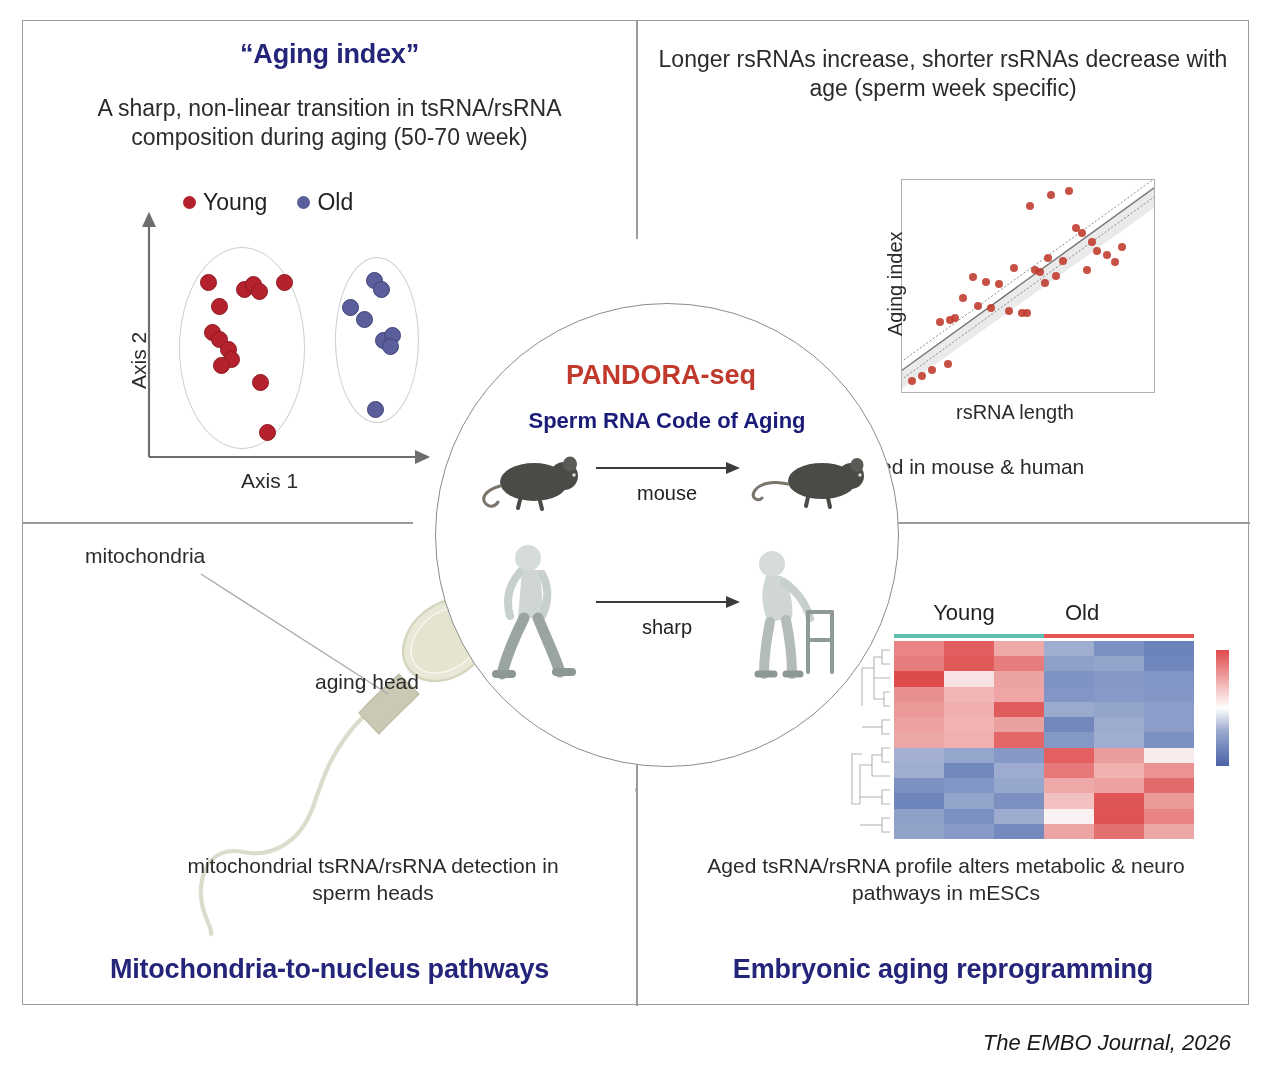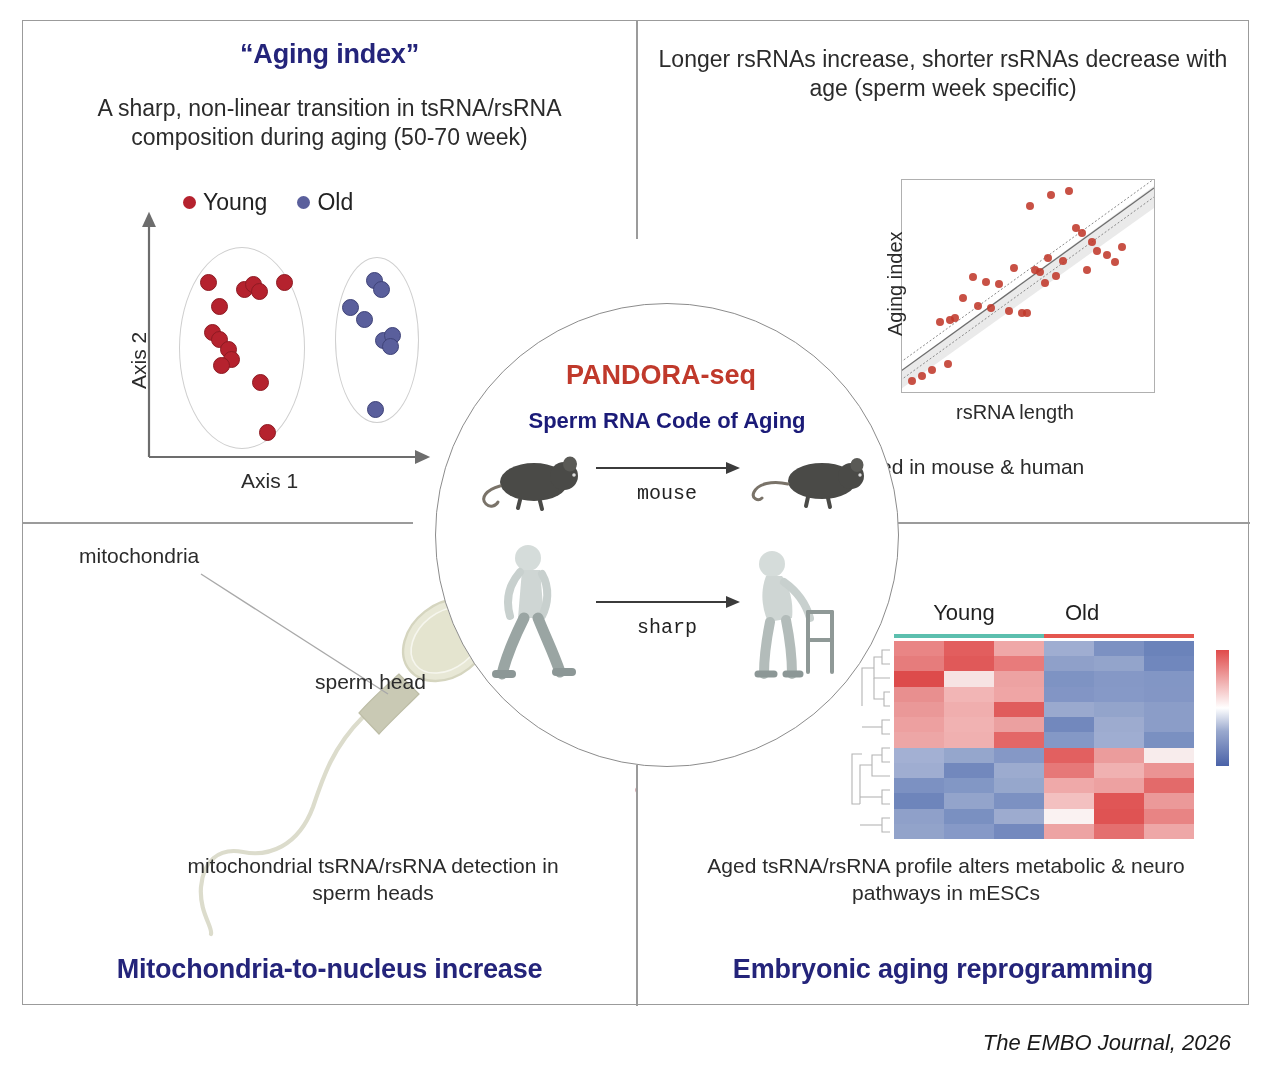--- a/index.html
+++ b/index.html
@@ -43,21 +43,21 @@
     font-size:22px;font-weight:bold;color:#1b1b78;
   }
   .species-row{position:absolute;left:0;right:0;height:92px;}
   .species-row.mouse-row{top:152px;}
   .species-row.human-row{top:238px;height:140px;}
   .arrow-wrap{
     position:absolute;left:50%;transform:translateX(-50%);
     width:150px;text-align:center;
   }
   .arrow-label{
-    font-size:20px;color:#222;margin-top:2px;font-family:Liberation Mono, monospace;
+    font-size:20px;color:#222;margin-top:2px;
   }
   .icon-left{position:absolute;left:40px;}
   .icon-right{position:absolute;right:26px;}
 
   
   .scatter-box{position:absolute;}
   .ax-label{position:absolute;font-size:21px;color:#2b2b2b;}
   .ax-label.vert{transform:rotate(-90deg);transform-origin:left top;white-space:nowrap;}
   .legend-row{position:absolute;display:flex;gap:30px;align-items:center;}
   .legend-item{display:flex;align-items:center;gap:7px;font-size:23px;color:#222;}
@@ -229,26 +229,26 @@
 
       <line x1="700" y1="166" x2="742" y2="245" stroke="#b5b5b5" stroke-width="1.3"></line>
 
       <path d="M628,268 C640,262 646,274 658,268" fill="none" stroke="#b4707a" stroke-width="2.2" stroke-linecap="round"></path>
       <path d="M620,268 L620,300 C620,312 632,312 632,300" fill="none" stroke="#b4707a" stroke-width="2.2" stroke-linecap="round"></path>
       <circle cx="618" cy="268" r="4.5" fill="none" stroke="#b4707a" stroke-width="2.2"></circle>
       <path d="M658,258 C676,244 694,272 712,256 C726,244 740,262 754,252" fill="none" stroke="#b4707a" stroke-width="2.4" stroke-linecap="round"></path>
       <path d="M656,282 C674,268 692,296 712,280 C728,266 744,286 760,274" fill="none" stroke="#b4707a" stroke-width="2.4" stroke-linecap="round"></path>
     </svg>
 
-    <div class="lbl" style="left:56px;top:22px;">mitochondria</div>
-    <div class="lbl" style="left:292px;top:148px;">sperm head</div>
+    <div class="lbl" style="left:62px;top:22px;">mitochondria</div>
+    <div class="lbl" style="left:292px;top:148px;">aging head</div>
 
     <div class="q-cap" style="position:absolute;left:140px;width:420px;top:330px;">mitochondrial tsRNA/rsRNA detection in sperm heads</div>
 
-    <div class="q-title" style="position:absolute;left:0;right:0;top:432px;">Mitochondria-to-nucleus increase</div>
+    <div class="q-title" style="position:absolute;left:0;right:0;top:432px;">Mitochondria-to-nucleus pathways</div>
   </div>
 
   <div class="quad" style="left:613px;top:501px;width:614px;height:484px;">
 
     <div class="grp-lbl" style="left:272px;top:78px;width:112px;">Young</div>
     <div class="grp-lbl" style="left:390px;top:78px;width:112px;">Old</div>
 
     <div class="hm-wrap" style="left:258px;top:112px;width:300px;height:205px;">
 
       <svg width="46" height="205" style="position:absolute;left:-46px;top:10px;">

